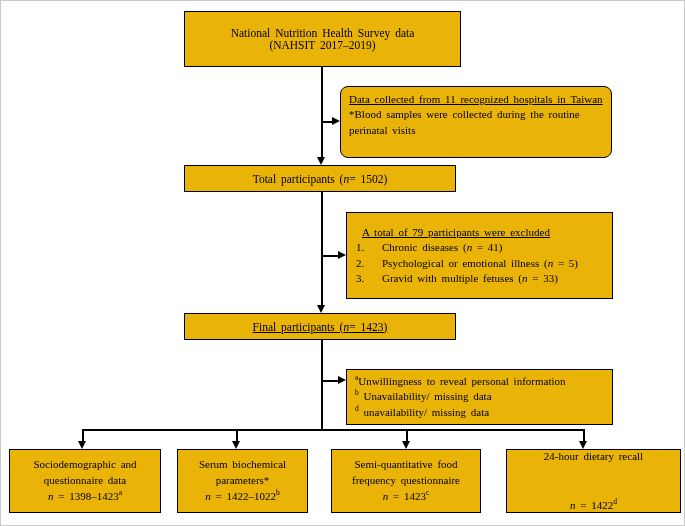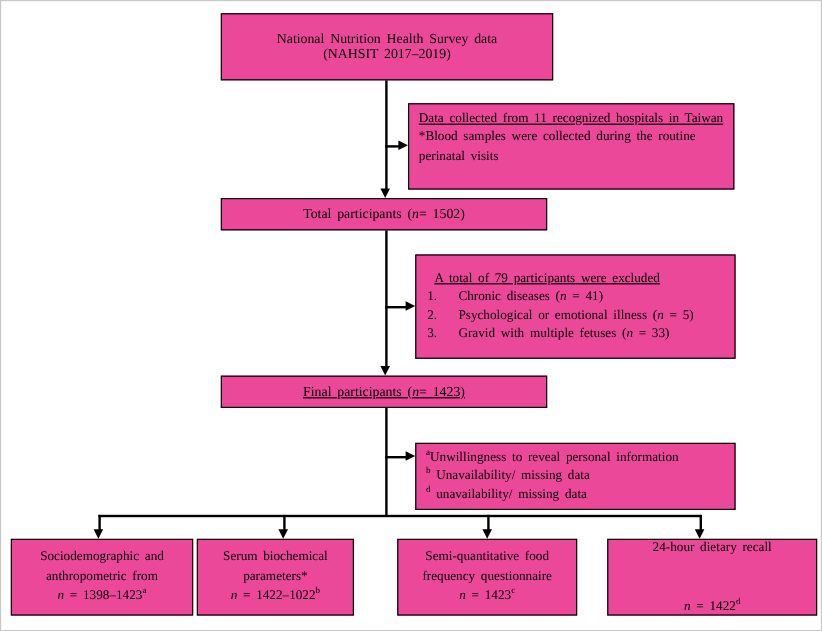--- a/index.html
+++ b/index.html
@@ -3,21 +3,21 @@
 <meta charset="utf-8">
 <style>
   * { margin:0; padding:0; box-sizing:border-box; }
   html,body { background:#fff; }
   body { font-family:"Liberation Serif", serif; color:#000; }
   .canvas {
     position:relative; width:685px; height:526px; background:#fff;
     border:1px solid #c9c9c9; overflow:hidden;
     word-spacing:2px;
   }
-  .box { position:absolute; border:1.4px solid #000; background:#ec4899; }
+  .box { position:absolute; border:1.4px solid #000; background:#eab308; }
   .center-box { display:flex; flex-direction:column; align-items:center; justify-content:center; text-align:center; }
   .vline { position:absolute; width:1.5px; background:#000; }
   .hline { position:absolute; height:1.5px; background:#000; }
   .arrow-down { position:absolute; width:0; height:0;
     border-left:4.5px solid transparent; border-right:4.5px solid transparent; border-top:8px solid #000; }
   .arrow-right { position:absolute; width:0; height:0;
     border-top:4.5px solid transparent; border-bottom:4.5px solid transparent; border-left:8px solid #000; }
   .u { text-decoration:underline; }
   sup { font-size:7.5px; vertical-align:super; line-height:0; }
   .fs-main { font-size:11.5px; }
@@ -35,21 +35,21 @@
     <div>National Nutrition Health Survey data</div>
     <div>(NAHSIT 2017–2019)</div>
   </div>
 
   <div class="vline" style="left:320px; top:66px; height:91px;"></div>
   <div class="arrow-down" style="left:316px; top:156px;"></div>
 
   <div class="hline" style="left:320px; top:120px; width:13px;"></div>
   <div class="arrow-right" style="left:331px; top:116px;"></div>
 
-  <div class="box fs-side" style="left:339px; top:85px; width:272px; height:72px; padding:5px 8px;">
+  <div class="box fs-side" style="left:339px; top:85px; width:272px; height:72px; padding:5px 8px;border-radius:8px;">
     <span class="u">Data collected from 11 recognized hospitals in Taiwan</span><br>
     <span>*Blood samples were collected during the routine perinatal visits</span>
   </div>
 
   <div class="box center-box fs-main" style="left:183px; top:164px; width:272px; height:27px; flex-direction:row;">
     <span>Total participants (</span>
       <i>n</i>
       <span> = 1502)</span>
   </div>
 
@@ -101,25 +101,25 @@
   <div class="arrow-down" style="left:231px; top:440px;"></div>
 
   <div class="vline" style="left:405px; top:428px; height:13px;"></div>
   <div class="arrow-down" style="left:401px; top:440px;"></div>
 
   <div class="vline" style="left:582px; top:428px; height:13px;"></div>
   <div class="arrow-down" style="left:578px; top:440px;"></div>
 
   <div class="box center-box bottom-box" style="left:8px; top:448px; width:152px; height:64px;">
     <div>Sociodemographic and</div>
-    <div>anthropometric from</div>
+    <div>questionnaire data</div>
     <div><i>n</i><span> = 1398–1423</span><sup>a</sup></div>
   </div>
 
-  <div class="box center-box bottom-box" style="left:163px; top:448px; width:131px; height:64px;">
+  <div class="box center-box bottom-box" style="left:176px; top:448px; width:131px; height:64px;">
     <div>Serum biochemical</div>
     <div>parameters*</div>
     <div><i>n</i><span> = 1422–1022</span><sup>b</sup></div>
   </div>
 
   <div class="box center-box bottom-box" style="left:330px; top:448px; width:150px; height:64px;">
     <div>Semi-quantitative food</div>
     <div>frequency questionnaire</div>
     <div><i>n</i><span> = 1423</span><sup>c</sup></div>
   </div>

